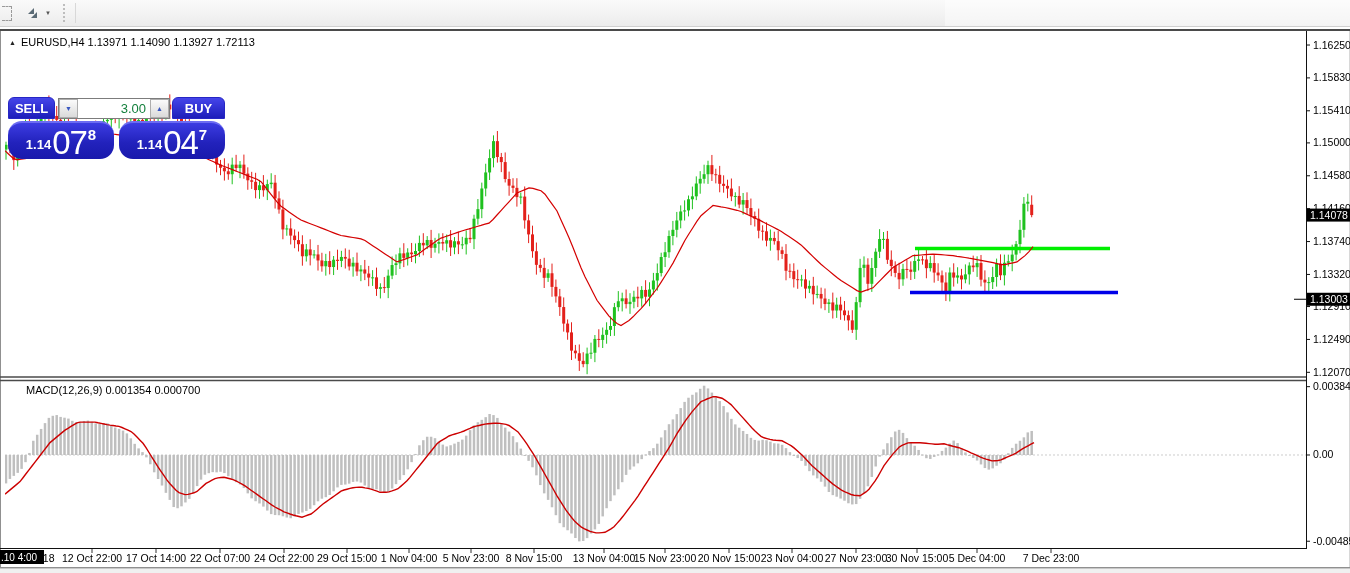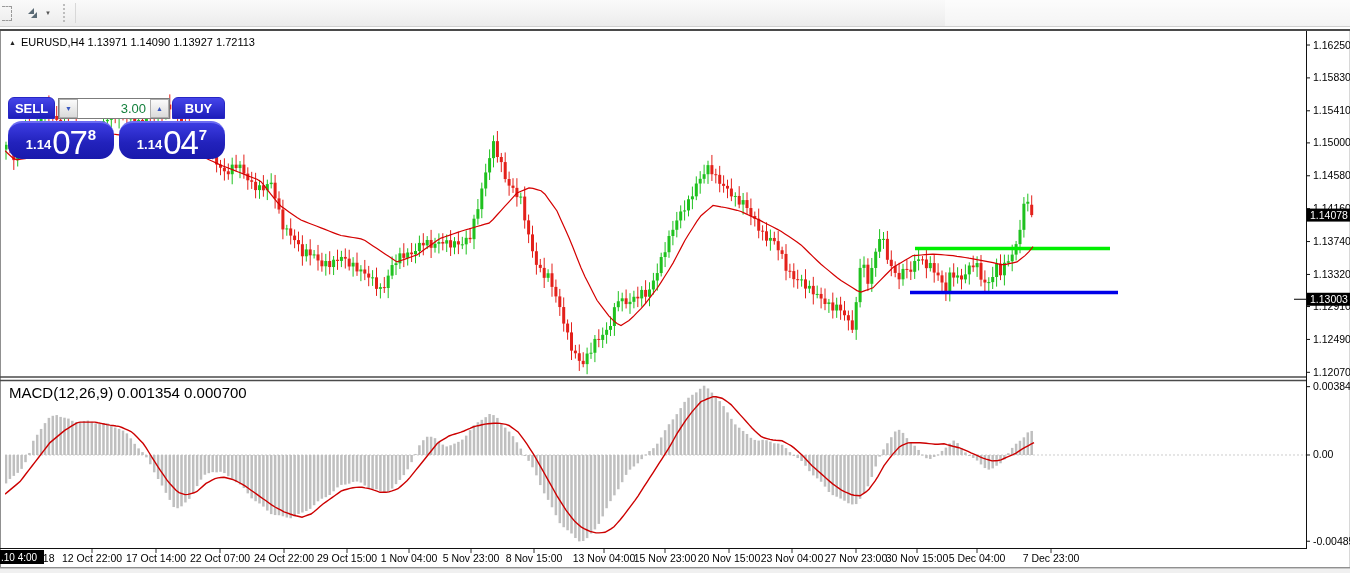--- a/index.html
+++ b/index.html
@@ -17,21 +17,21 @@
       border:1px solid transparent;padding:3px 5px;margin-right:8px;cursor:default;}
   .tf.active{background:#fbfbfb;border-color:#9f9f9f;border-radius:2px;}
   .tsep{width:1px;height:20px;background:#d8d8d8;margin-left:2px;}
   .toolbar .right-shade{position:absolute;left:945px;right:0;top:0;height:26px;background:rgba(255,255,255,0.45);}
   
   svg.chart{position:absolute;left:0;top:0;z-index:1;}
   
   .chart-title{position:absolute;left:9px;top:36px;font-size:11px;color:#000;z-index:4;white-space:nowrap;}
   .chart-title .tri{font-size:7px;margin-right:5px;vertical-align:1px;color:#222;}
   
-  .macd-label{position:absolute;left:9px;top:384px;font-size:15px;color:#000;z-index:4;}
+  .macd-label{position:absolute;left:26px;top:384px;font-size:11px;color:#000;z-index:4;}
   
   .tp{position:absolute;left:8px;top:49px;width:255px;height:62px;z-index:5;margin-top:48px;}
   .tp .obtn{position:absolute;top:0;height:22px;border-radius:6px 6px 0 0;box-sizing:border-box;
             background:linear-gradient(#4545ea,#1d1dba);border:1px solid #2626c4;color:#fff;
             font-size:13px;font-weight:bold;display:flex;align-items:center;justify-content:center;}
   .tp .sell{left:0;width:47px;}
   .tp .buy{left:164px;width:53px;}
   .spin{position:absolute;left:50px;top:1px;width:112px;height:21px;display:flex;
         border:1px solid #7c7c7c;box-sizing:border-box;background:#fff;}
   .spin .sbtn{width:19px;background:linear-gradient(#fbfbfb,#dadada);border:1px solid #adadad;

